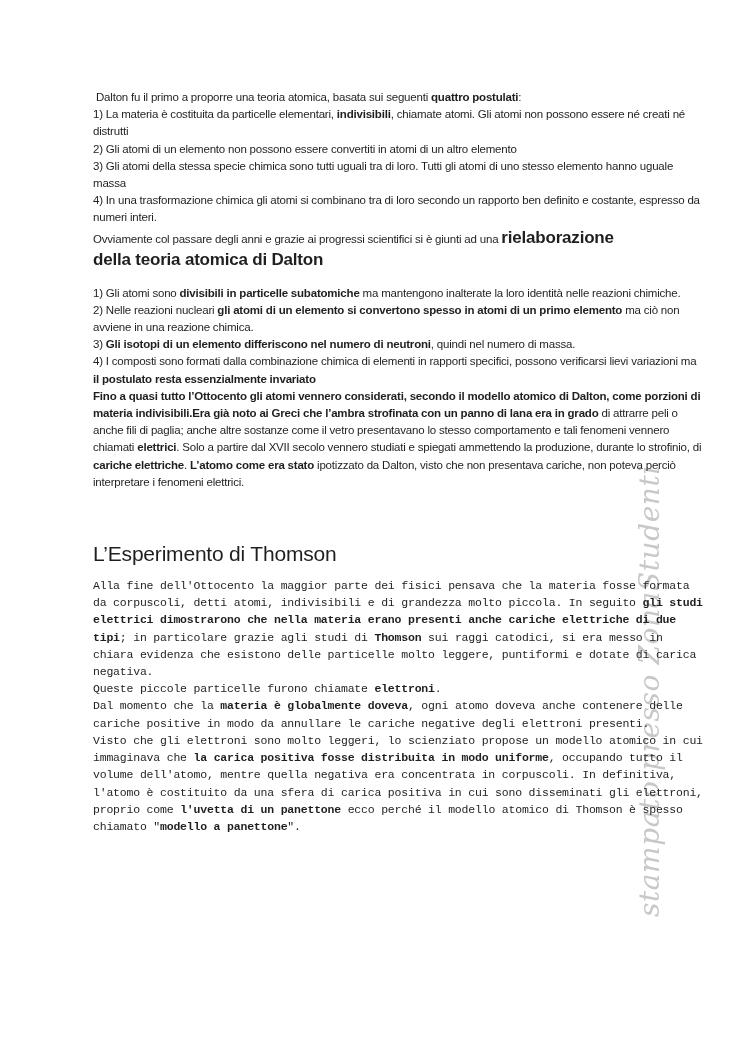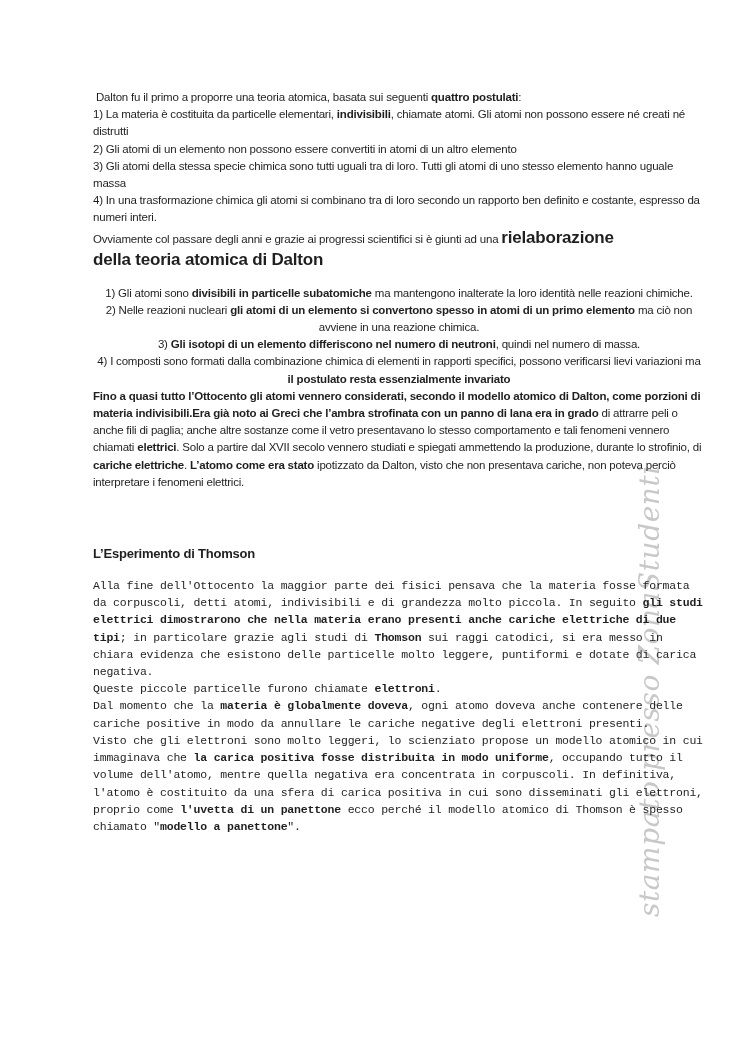--- a/index.html
+++ b/index.html
@@ -46,27 +46,27 @@
     white-space: pre-wrap;
     text-align: left;
   }
   .block .b { font-weight: 700; }
   .block .lg {
     font-size: 17px;
     line-height: 22px;
     font-weight: 700;
   }
   .block.heading {
-    font-size: 13px;
+    font-size: 21px;
     line-height: 22px;
-    font-weight: 700;
+    font-weight: 400;
   }
   
   [data-name="rielaborazione-paragraph"]   { }
-  [data-name="revised-postulates"]         { margin-top: 14px; text-align: center; }
+  [data-name="revised-postulates"]         { margin-top: 14px; }
   [data-name="electricity-history-paragraph"] { }
   [data-name="thomson-experiment-heading"] { margin-top: 52px; }
   [data-name="thomson-experiment-paragraph"] { margin-top: 12px; font-family: Liberation Mono, monospace; }
 </style>
 </head>
 <body>
 
 <div class="page" data-name="document-page">
   <div class="watermark" data-name="watermark-text">stampato presso ZonaStudenti</div>
   <div class="doc" data-name="document-body">

